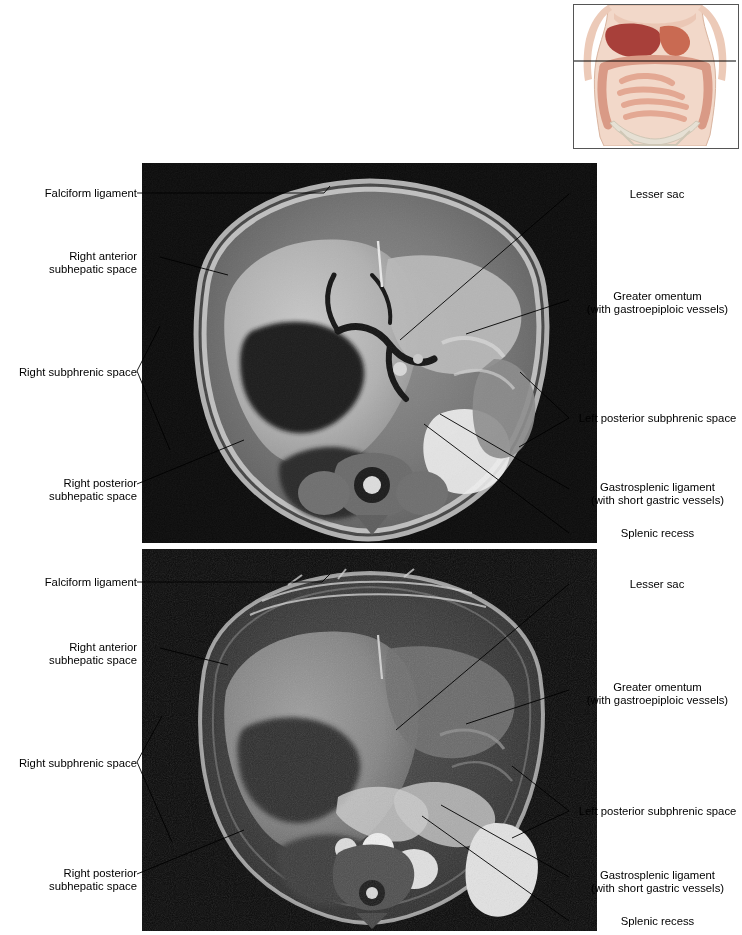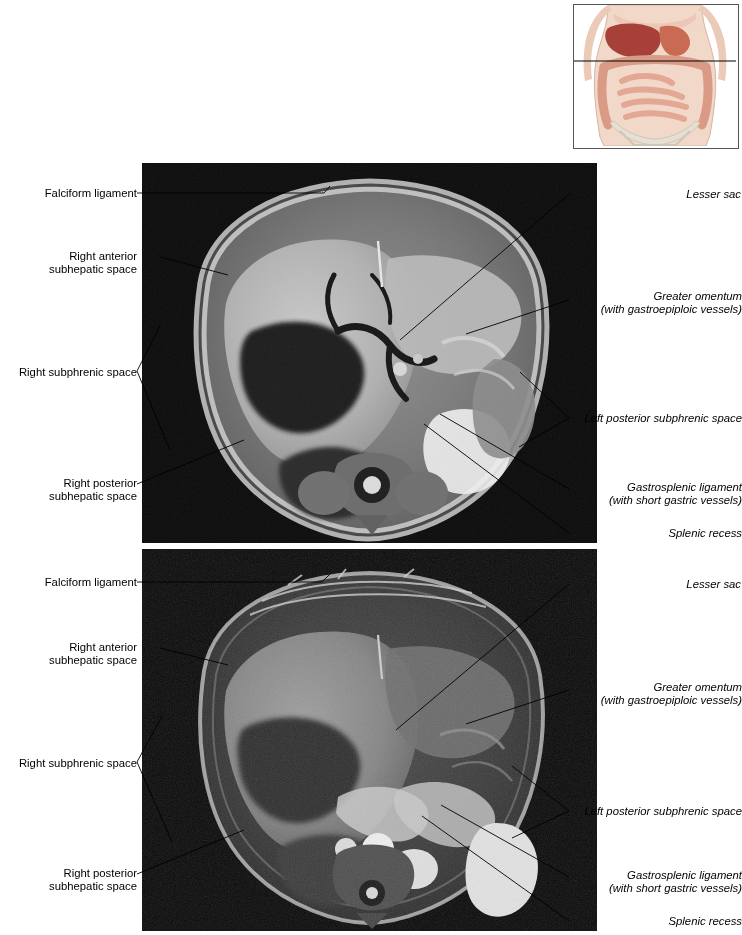--- a/index.html
+++ b/index.html
@@ -57,21 +57,21 @@
 
   
   .label {
     position: absolute;
     font-size: 11.3px;
     line-height: 13.2px;
     color: #000000;
     white-space: pre;
   }
   .label.right-align { text-align: right; }
-  .label.left-align { text-align: right; font-style: italic; }
+  .label.left-align { text-align: center; }
 
   
   .leaders {
     position: absolute;
     left: 0; top: 0;
     width: 742px;
     height: 935px;
     pointer-events: none;
   }
 </style>

